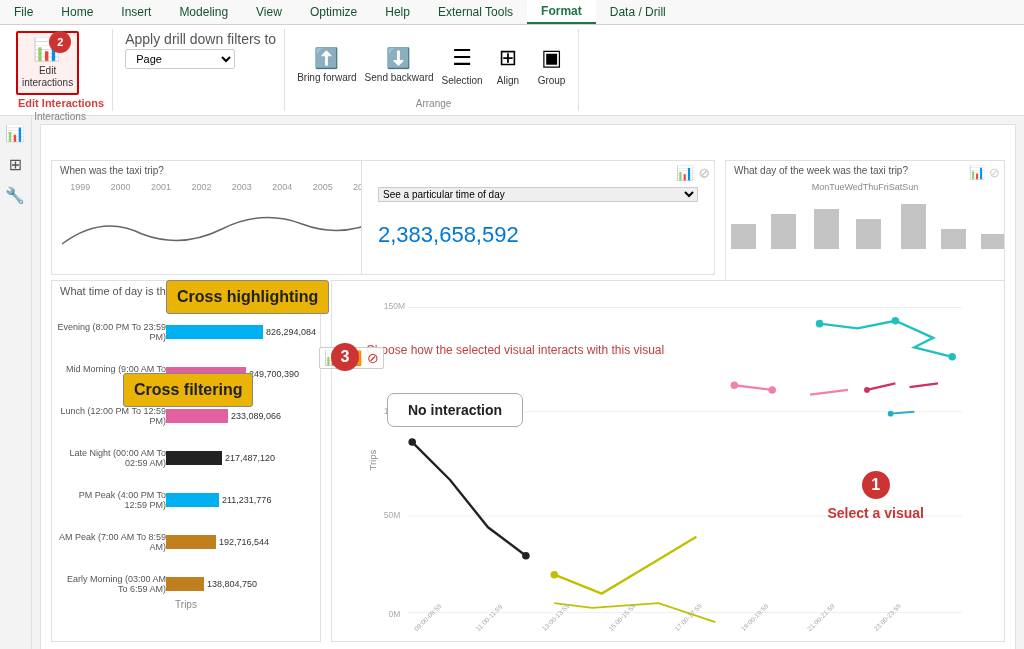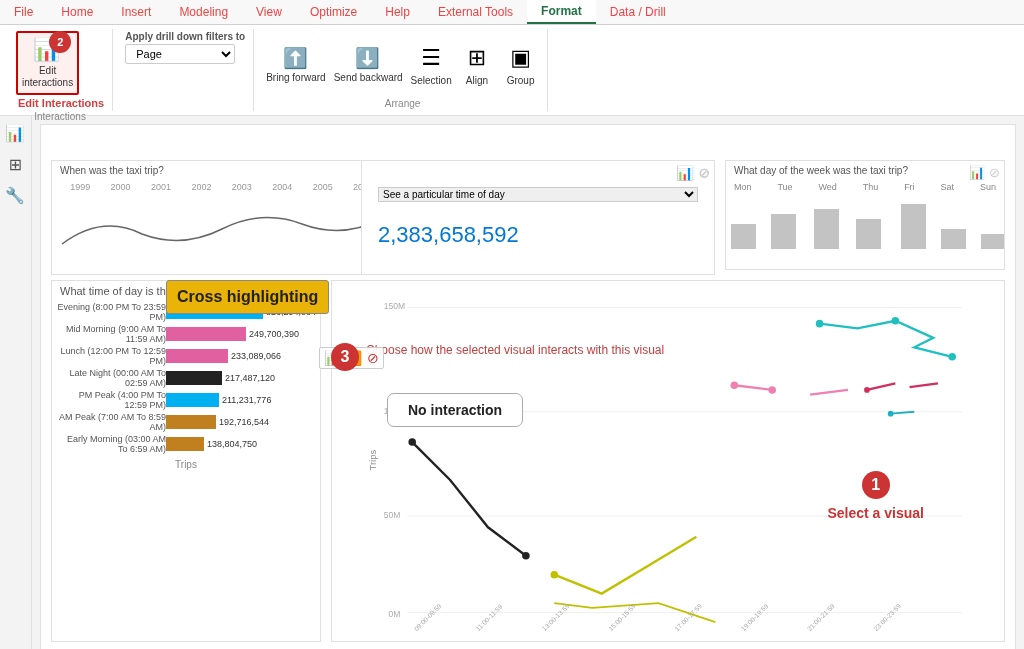--- a/index.html
+++ b/index.html
@@ -1,21 +1,21 @@
 <!DOCTYPE html>
 <html><head>
   <meta charset="utf-8">
   <style>
     * { box-sizing: border-box; margin: 0; padding: 0; }
     body { font-family: 'Segoe UI', Arial, sans-serif; font-size: 12px; background: #f3f3f3; width: 1024px; height: 649px; overflow: hidden; }
 
     
     .ribbon { background: #fff; border-bottom: 1px solid #e0e0e0; }
     .ribbon-tabs { display: flex; background: #f8f8f8; border-bottom: 1px solid #d0d0d0; }
-    .ribbon-tab { padding: 4px 14px; font-size: 12px; cursor: pointer; color: #ef4444; border: none; background: none; }
+    .ribbon-tab { padding: 4px 14px; font-size: 12px; cursor: pointer; color: #14532d; border: none; background: none; }
     .ribbon-tab.active { background: #fff; color: #217346; border-bottom: 2px solid #217346; font-weight: 600; }
 
     .ribbon-content { display: flex; align-items: stretch; padding: 4px 8px; height: 90px; gap: 4px; }
     .ribbon-group { display: flex; flex-direction: column; border-right: 1px solid #e0e0e0; padding: 2px 8px; min-width: 60px; }
     .ribbon-group-items { display: flex; gap: 4px; flex: 1; align-items: center; }
     .ribbon-group-label { font-size: 10px; color: #888; text-align: center; margin-top: 2px; }
 
     .ribbon-btn { display: flex; flex-direction: column; align-items: center; justify-content: center; padding: 4px 8px; cursor: pointer; border: none; background: none; border-radius: 2px; min-width: 44px; }
     .ribbon-btn .btn-icon { font-size: 22px; }
     .ribbon-btn .btn-label { font-size: 10px; text-align: center; color: #333; margin-top: 2px; line-height: 1.2; }
@@ -47,34 +47,34 @@
 
     
     .step-badge { display: inline-flex; align-items: center; justify-content: center; width: 28px; height: 28px; background: #cc3333; color: white; border-radius: 50%; font-size: 16px; font-weight: bold; }
 
     
     .select-visual-callout { position: absolute; display: flex; flex-direction: column; align-items: center; gap: 6px; z-index: 20; }
     .select-visual-callout .label { font-size: 14px; color: #cc3333; font-weight: 600; }
 
     
     .bar-chart-container { position: absolute; left: 10px; top: 155px; width: 270px; bottom: 20px; background: #fff; border: 1px solid #e0e0e0; overflow: hidden; }
-    .bar-row { display: flex; align-items: center; height: 22px; padding: 0 4px; gap: 0; }
+    .bar-row { display: flex; align-items: center; height: 22px; padding: 0 4px; gap: 0; margin-top: 20px; }
     .bar-row-label { font-size: 9px; color: #555; width: 110px; text-align: right; flex-shrink: 0; }
     .bar-fill { height: 14px; min-width: 2px; }
     .bar-value { font-size: 9px; color: #333; margin-left: 3px; }
     .bar-x-label { text-align: center; font-size: 10px; color: #888; margin-top: 4px; }
 
     
     .scatter-area { position: absolute; left: 290px; top: 155px; right: 10px; bottom: 20px; background: #fff; border: 1px solid #e0e0e0; overflow: hidden; }
     .scatter-svg { width: 100%; height: 100%; }
 
     
-    .dow-chart { position: absolute; right: 10px; top: 35px; width: 280px; height: 110px; background: #fff; border: 1px solid #e0e0e0; }
+    .dow-chart { position: absolute; right: 10px; top: 35px; width: 280px; height: 148px; background: #fff; border: 1px solid #e0e0e0; }
     .dow-title { font-size: 10px; color: #555; padding: 4px 8px; }
-    .dow-days { display: flex; justify-content: space-between; padding: 2px 8px; font-size: 9px; color: #888; }
+    .dow-days { display: flex; justify-content: center; padding: 2px 8px; font-size: 9px; color: #888; }
 
     
     .top-chart { position: absolute; left: 10px; top: 35px; right: 300px; height: 115px; background: #fff; border: 1px solid #e0e0e0; }
     .top-chart-title { font-size: 10px; color: #555; padding: 4px 8px; }
 
     
     .kpi-card { position: absolute; left: 290px; top: 35px; right: 300px; height: 115px; background: #fff; border: 1px solid #e0e0e0; display: flex; flex-direction: column; justify-content: center; padding: 8px 16px; }
     .kpi-card .time-filter { font-size: 10px; color: #555; margin-bottom: 20px; }
     .kpi-card .value { font-size: 22px; color: #0078d4; font-weight: 300; }
     .kpi-card select { font-size: 10px; border: 1px solid #ccc; }
@@ -115,21 +115,21 @@
         </button>
       </div>
       <div style="display:flex;align-items:center;gap:2px;margin-top:2px;">
         <span class="edit-interactions-label">Edit Interactions</span>
       </div>
       <div class="ribbon-group-label">Interactions</div>
     </div>
 
     <div class="ribbon-group" style="min-width:120px;">
       <div class="ribbon-group-items" style="flex-direction:column;align-items:flex-start;gap:2px;">
-        <span style="font-size:10px;color:#555;font-weight:bold;">Apply drill down filters to</span>
+        <span style="font-size:14px;color:#555;">Apply drill down filters to</span>
         <select class="drill-select" style="width:110px;">
           <option>Page</option>
         </select>
       </div>
     </div>
 
     <div class="ribbon-group" style="min-width:220px;">
       <div class="ribbon-group-items" style="gap:8px;">
 
         <div style="display:flex;flex-direction:column;align-items:center;">
@@ -349,20 +349,23 @@
       <div class="select-visual-callout" style="right:80px;bottom:120px;">
         <span class="step-badge">1</span>
         <span class="label">Select a visual</span>
       </div>
     </div>
 
     <div class="callout-box" style="left:125px;top:155px;">
       <span>Cross highlighting</span>
     </div>
 
+    <div class="callout-box" style="left:82px;top:248px;">
+      <span>Cross filtering</span>
+    </div>
 
     <div style="position:absolute;left:290px;top:218px;display:flex;align-items:center;gap:6px;z-index:25;">
       <span class="step-badge">3</span>
     </div>
 
     <div class="choose-text" style="left:325px;top:218px;">Choose how the selected visual interacts with this visual</div>
 
     <div class="callout-box no-interaction" style="left:346px;top:268px;border-radius:7px;">
       <span>No interaction</span>
     </div>

